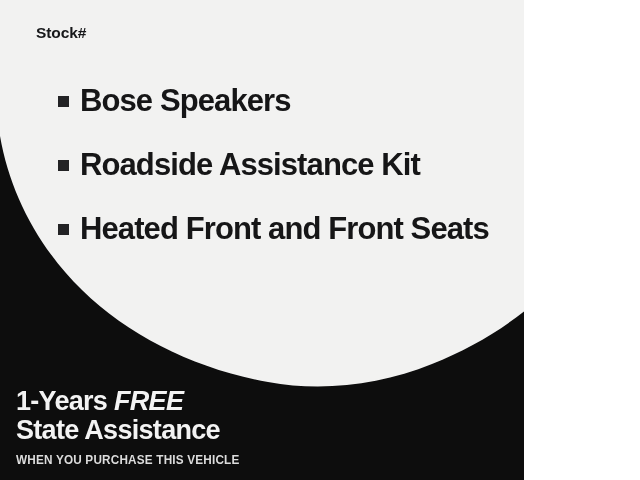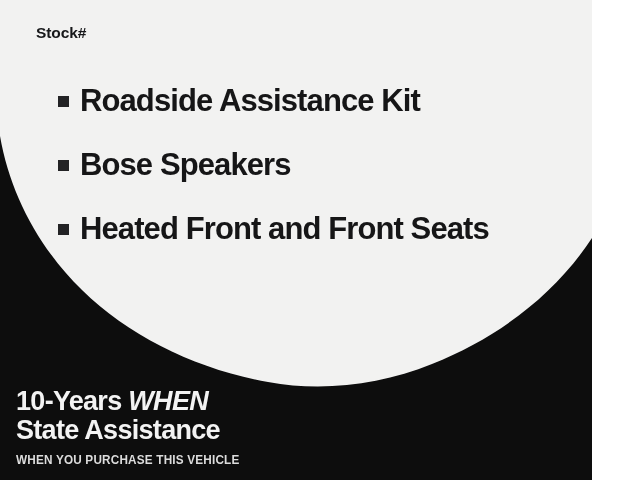--- a/index.html
+++ b/index.html
@@ -3,21 +3,21 @@
 <meta charset="utf-8">
 <title>Vehicle Feature Card</title>
 <style>
   html, body {
     margin: 0;
     padding: 0;
     background: #ffffff;
   }
   #card {
     position: relative;
-    width: 592px;
+    width: 524px;
     height: 480px;
     overflow: hidden;
     background: #ededec;
     font-family: "Liberation Sans", sans-serif;
     -webkit-font-smoothing: antialiased;
   }
 
   
   #shape-layer {
     position: absolute;
@@ -138,33 +138,33 @@
              C 38,247 10,193 0,136 Z" fill="#f2f2f1"></path>
   </svg>
 
   <div id="stock-line">
     <span class="stock-label">Stock#</span>
   </div>
 
   <ul id="feature-list">
     <li class="feature-item">
       <span class="bullet-square"></span>
-      <span class="feature-text">Roadside Assistance Kit</span>
+      <span class="feature-text">Bose Speakers</span>
     </li>
     <li class="feature-item">
       <span class="bullet-square"></span>
-      <span class="feature-text">Bose Speakers</span>
+      <span class="feature-text">Roadside Assistance Kit</span>
     </li>
     <li class="feature-item">
       <span class="bullet-square"></span>
       <span class="feature-text">Heated Front and Front Seats</span>
     </li>
   </ul>
 
   <div id="promo-block">
     <div class="promo-line-1">
-      <span>10-Years</span><span>&nbsp;</span><span class="promo-free">WHEN</span>
+      <span>1-Years</span><span>&nbsp;</span><span class="promo-free">FREE</span>
     </div>
     <div class="promo-line-2">State Assistance</div>
     <div class="promo-line-3">WHEN YOU PURCHASE THIS VEHICLE</div>
   </div>
 
 </div>
 
 </body></html>

